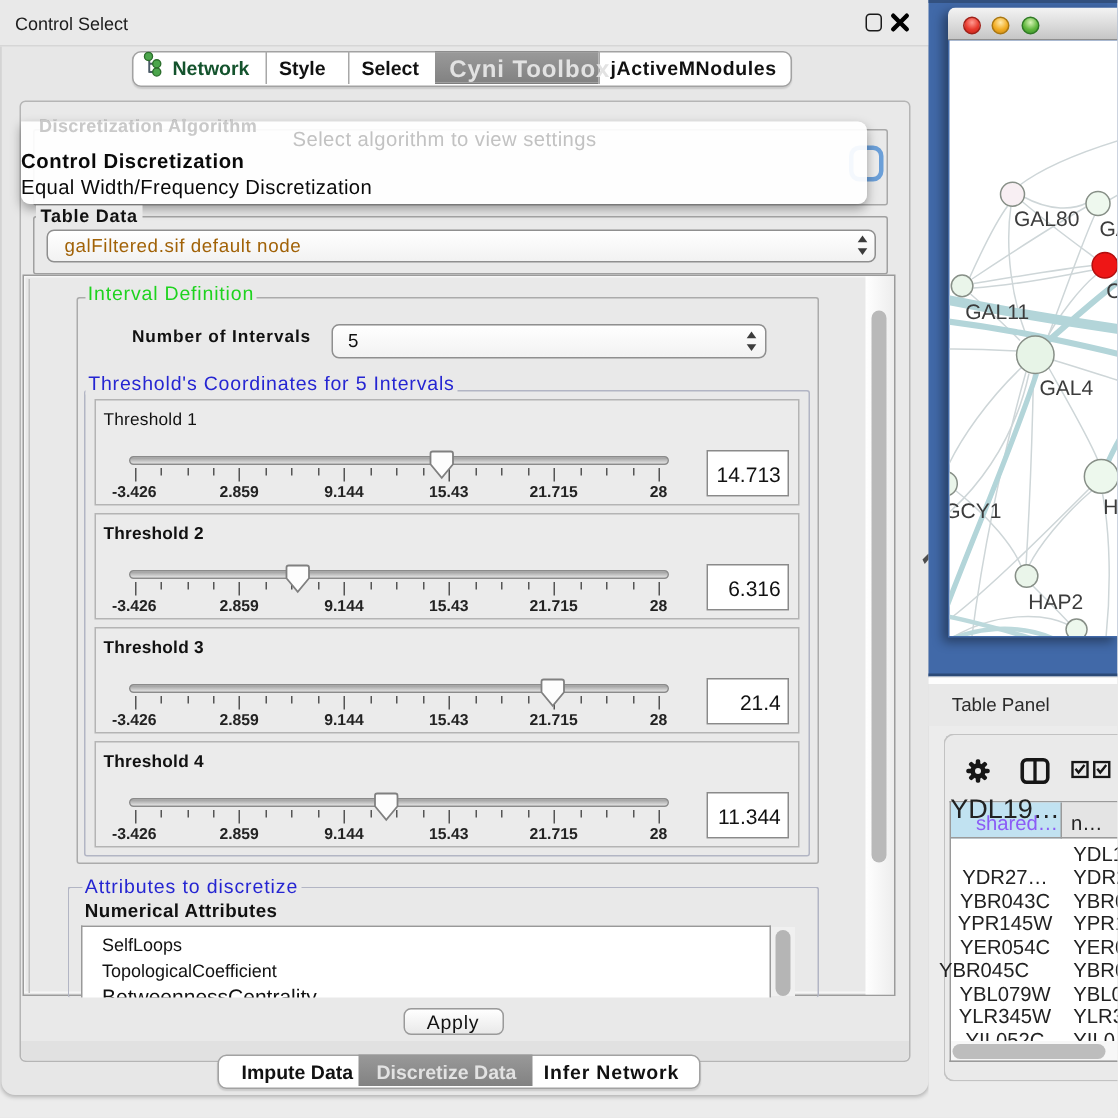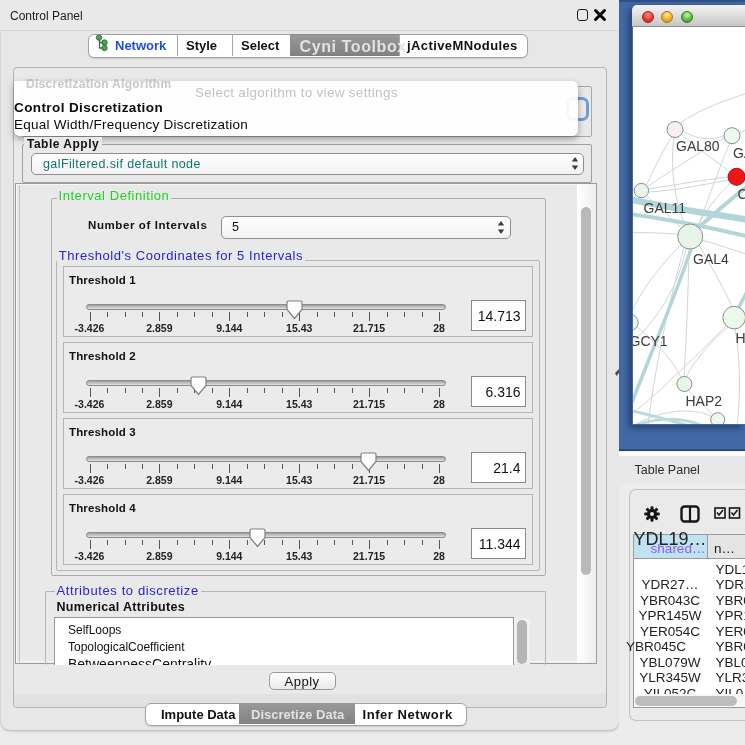--- a/index.html
+++ b/index.html
@@ -5,63 +5,63 @@
   body{width:745px;height:745px;position:relative;overflow:hidden;
        font-family:"Liberation Sans",sans-serif;background:#ececec;}
   .abs{position:absolute;}
   .txt{position:absolute;white-space:nowrap;}
 </style></head>
 <body>
 
 <div class="abs" style="left:1px;top:0;width:618px;height:730px;background:#e7e7e7;border-radius:0 0 9px 9px;box-shadow:0 1px 3px rgba(0,0,0,0.25);"></div>
 
 <div class="abs" style="left:0;top:0;width:620px;height:30px;background:#e9e9e9;border-bottom:1px solid #d6d6d6;"></div>
-<div class="txt" style="left:10px;top:9px;font-size:12px;color:#1c1c1c;">Control Panel</div>
+<div class="txt" style="left:10px;top:9px;font-size:12px;color:#1c1c1c;">Control Select</div>
 <div class="abs" style="left:577px;top:9px;width:9px;height:10px;border:1.8px solid #1a1a1a;border-radius:3px;background:transparent;"></div>
 <svg class="abs" style="left:593px;top:8px;" width="14" height="14" viewBox="0 0 14 14">
   <path d="M2.5 2.5 L11.5 11.5 M11.5 2.5 L2.5 11.5" stroke="#000" stroke-width="3" stroke-linecap="round"></path>
 </svg>
 
 <div class="abs" style="left:13px;top:67px;width:594px;height:641px;background:#e9e9e9;border:1px solid #b5b5b5;border-radius:4px;box-sizing:border-box;"></div>
 <div class="abs" style="left:14px;top:694px;width:592px;height:13px;background:#e1e1e1;border-radius:0 0 4px 4px;"></div>
 
 <div class="abs" style="left:88px;top:34px;width:438px;height:22px;background:#fff;border:1px solid #a2a2a2;border-radius:6px;box-shadow:0 1px 1px rgba(0,0,0,0.12);"></div>
 <div class="abs" style="left:177px;top:34px;width:1px;height:22px;background:#a8a8a8;"></div>
 <div class="abs" style="left:232px;top:34px;width:1px;height:22px;background:#a8a8a8;"></div>
 <div class="abs" style="left:290px;top:34px;width:109px;height:22px;background:linear-gradient(#999999,#828282);border-top:1px solid #8c8c8c;border-bottom:1px solid #7e7e7e;box-sizing:border-box;"></div>
 <div class="abs" style="left:399px;top:34px;width:1px;height:22px;background:#a8a8a8;"></div>
 
 <svg class="abs" style="left:93px;top:33px;" width="18" height="20" viewBox="0 0 18 20">
   <path d="M6.5 5 L6.5 15.5 M6.5 9.5 L11.5 9.5 M6.5 15 L11.5 15" stroke="#4a5a66" stroke-width="1.3" fill="none"></path>
   <circle cx="6" cy="4.6" r="2.7" fill="#4ca64c" stroke="#2c6e2c" stroke-width="0.9"></circle>
   <circle cx="11.5" cy="9.5" r="2.7" fill="#4ca64c" stroke="#2c6e2c" stroke-width="0.9"></circle>
   <circle cx="11.5" cy="15" r="2.7" fill="#4ca64c" stroke="#2c6e2c" stroke-width="0.9"></circle>
 </svg>
-<div class="txt" style="left:115px;top:37.5px;font-size:13px;font-weight:600;color:#1d4ed8;">Network</div>
+<div class="txt" style="left:115px;top:37.5px;font-size:13px;font-weight:600;color:#14532d;">Network</div>
 <div class="txt" style="left:186px;top:37.5px;font-size:13px;font-weight:600;color:#111;text-align:center;">Style</div>
 <div class="txt" style="left:241px;top:37.5px;font-size:13px;font-weight:600;color:#111;">Select</div>
 <div class="txt" style="left:299.5px;top:37.5px;font-size:16px;letter-spacing:0.6px;font-weight:600;color:#e2e2e2;">Cyni Toolbox</div>
 <div class="txt" style="left:407px;top:37.5px;font-size:13px;letter-spacing:0.4px;font-weight:600;color:#111;">jActiveMNodules</div>
 
 <div class="abs" style="left:22px;top:86px;width:568px;height:49px;border:1px solid #a8a8a8;border-radius:2px;"></div>
 <div class="txt" style="left:26px;top:76.5px;font-size:12px;letter-spacing:0.3px;font-weight:bold;color:#8f8f8f;">Discretization Algorithm</div>
 
 <div class="abs" style="left:566px;top:97px;width:23px;height:24px;border:3px solid #6b9fd8;border-radius:7px;background:#ededed;box-sizing:border-box;"></div>
 
 <div class="abs" style="left:14px;top:81px;width:564px;height:55px;background:rgba(255,255,255,0.93);border-radius:0 6px 6px 6px;box-shadow:0 3px 7px rgba(0,0,0,0.35);"></div>
 <div class="txt" style="left:26px;top:76.5px;font-size:12px;letter-spacing:0.3px;font-weight:bold;color:#c9c9c9;">Discretization Algorithm</div>
 <div class="txt" style="left:195px;top:85px;font-size:13.5px;letter-spacing:0.3px;color:#c2c2c2;">Select algorithm to view settings</div>
 <div class="txt" style="left:14px;top:100px;font-size:13.5px;letter-spacing:0.4px;font-weight:bold;color:#0a0a0a;">Control Discretization</div>
 <div class="txt" style="left:14px;top:117px;font-size:13.5px;letter-spacing:0.25px;color:#0a0a0a;">Equal Width/Frequency Discretization</div>
 
 <div class="abs" style="left:22px;top:144px;width:568px;height:37px;border:1px solid #a0a0a0;border-radius:2px;"></div>
-<div class="txt" style="left:24px;top:137px;font-size:12px;letter-spacing:0.5px;font-weight:bold;color:#111;background:#e9e9e9;padding:0 3px;">Table Apply</div>
+<div class="txt" style="left:24px;top:137px;font-size:12px;letter-spacing:0.5px;font-weight:bold;color:#111;background:#e9e9e9;padding:0 3px;">Table Data</div>
 
 <div class="abs" style="left:31px;top:153px;width:553px;height:22px;background:linear-gradient(#ffffff,#f2f2f2);border:1px solid #8f8f8f;border-radius:5px;box-sizing:border-box;"></div>
-<div class="txt" style="left:43px;top:157px;font-size:12.5px;letter-spacing:0.4px;color:#0f766e;">galFiltered.sif default node</div>
+<div class="txt" style="left:43px;top:157px;font-size:12.5px;letter-spacing:0.4px;color:#a16207;">galFiltered.sif default node</div>
 <svg class="abs" style="left:570px;top:156px;" width="10" height="15" viewBox="0 0 10 15">
   <path d="M5 1 L8.2 5.5 L1.8 5.5 Z" fill="#3c3c3c"></path>
     <path d="M5 14 L8.2 9.5 L1.8 9.5 Z" fill="#3c3c3c"></path>
 </svg>
 
 <div class="abs" style="left:15px;top:183px;width:582px;height:481px;border:1px solid #9b9b9b;background:#e9e9e9;box-sizing:border-box;"></div>
 <div class="abs" style="left:16px;top:184px;width:579px;height:478px;border:1px solid #f6f6f6;background:transparent;box-sizing:border-box;"></div>
 <div class="abs" style="left:19px;top:186px;width:1px;height:476px;background:#c0c0c0;"></div>
 <div class="abs" style="left:577px;top:184px;width:19px;height:479px;background:linear-gradient(90deg,#ffffff,#ededed);"></div>
 <div class="abs" style="left:581px;top:207px;width:10px;height:368px;background:#b9b9b9;border-radius:5px;"></div>
@@ -75,21 +75,21 @@
 <svg class="abs" style="left:496px;top:220px;" width="10" height="15" viewBox="0 0 10 15">
   <path d="M5 1 L8.2 5.5 L1.8 5.5 Z" fill="#3c3c3c"></path>
     <path d="M5 14 L8.2 9.5 L1.8 9.5 Z" fill="#3c3c3c"></path>
 </svg>
 
 <div class="abs" style="left:56px;top:260px;width:482px;height:309px;border:1px solid #b2b5c4;border-radius:2px;"></div>
 <div class="txt" style="left:56.8px;top:248px;font-size:13px;letter-spacing:0.55px;color:#2525d2;background:#e9e9e9;padding:0 2px;">Threshold's Coordinates for 5 Intervals</div>
 
 <div id="rows">
     <div class="abs" style="left:63px;top:266px;width:470px;height:71px;background:#ebebeb;border:1px solid #b4b4b4;box-sizing:border-box;"></div>
-    <div class="txt" style="left:69px;top:273.5px;font-size:11.5px;letter-spacing:0.15px;font-weight:bold;color:#111;">Threshold 1</div>
+    <div class="txt" style="left:69px;top:273.5px;font-size:11.5px;letter-spacing:0.15px;font-weight:normal;color:#111;">Threshold 1</div>
     <div class="abs" style="left:86px;top:304px;width:360px;height:6px;background:linear-gradient(#9d9d9d,#e3e3e3);border:1px solid #8b8b8b;border-radius:3px;box-sizing:border-box;"></div>
     <div class="abs" style="left:89.5px;top:312px;width:1px;height:9px;background:#555;"></div>
     <div class="abs" style="left:107.0px;top:312px;width:1px;height:5px;background:#555;"></div>
     <div class="abs" style="left:124.5px;top:312px;width:1px;height:5px;background:#555;"></div>
     <div class="abs" style="left:141.9px;top:312px;width:1px;height:5px;background:#555;"></div>
     <div class="abs" style="left:159.4px;top:312px;width:1px;height:9px;background:#555;"></div>
     <div class="abs" style="left:176.9px;top:312px;width:1px;height:5px;background:#555;"></div>
     <div class="abs" style="left:194.4px;top:312px;width:1px;height:5px;background:#555;"></div>
     <div class="abs" style="left:211.8px;top:312px;width:1px;height:5px;background:#555;"></div>
     <div class="abs" style="left:229.3px;top:312px;width:1px;height:9px;background:#555;"></div>

